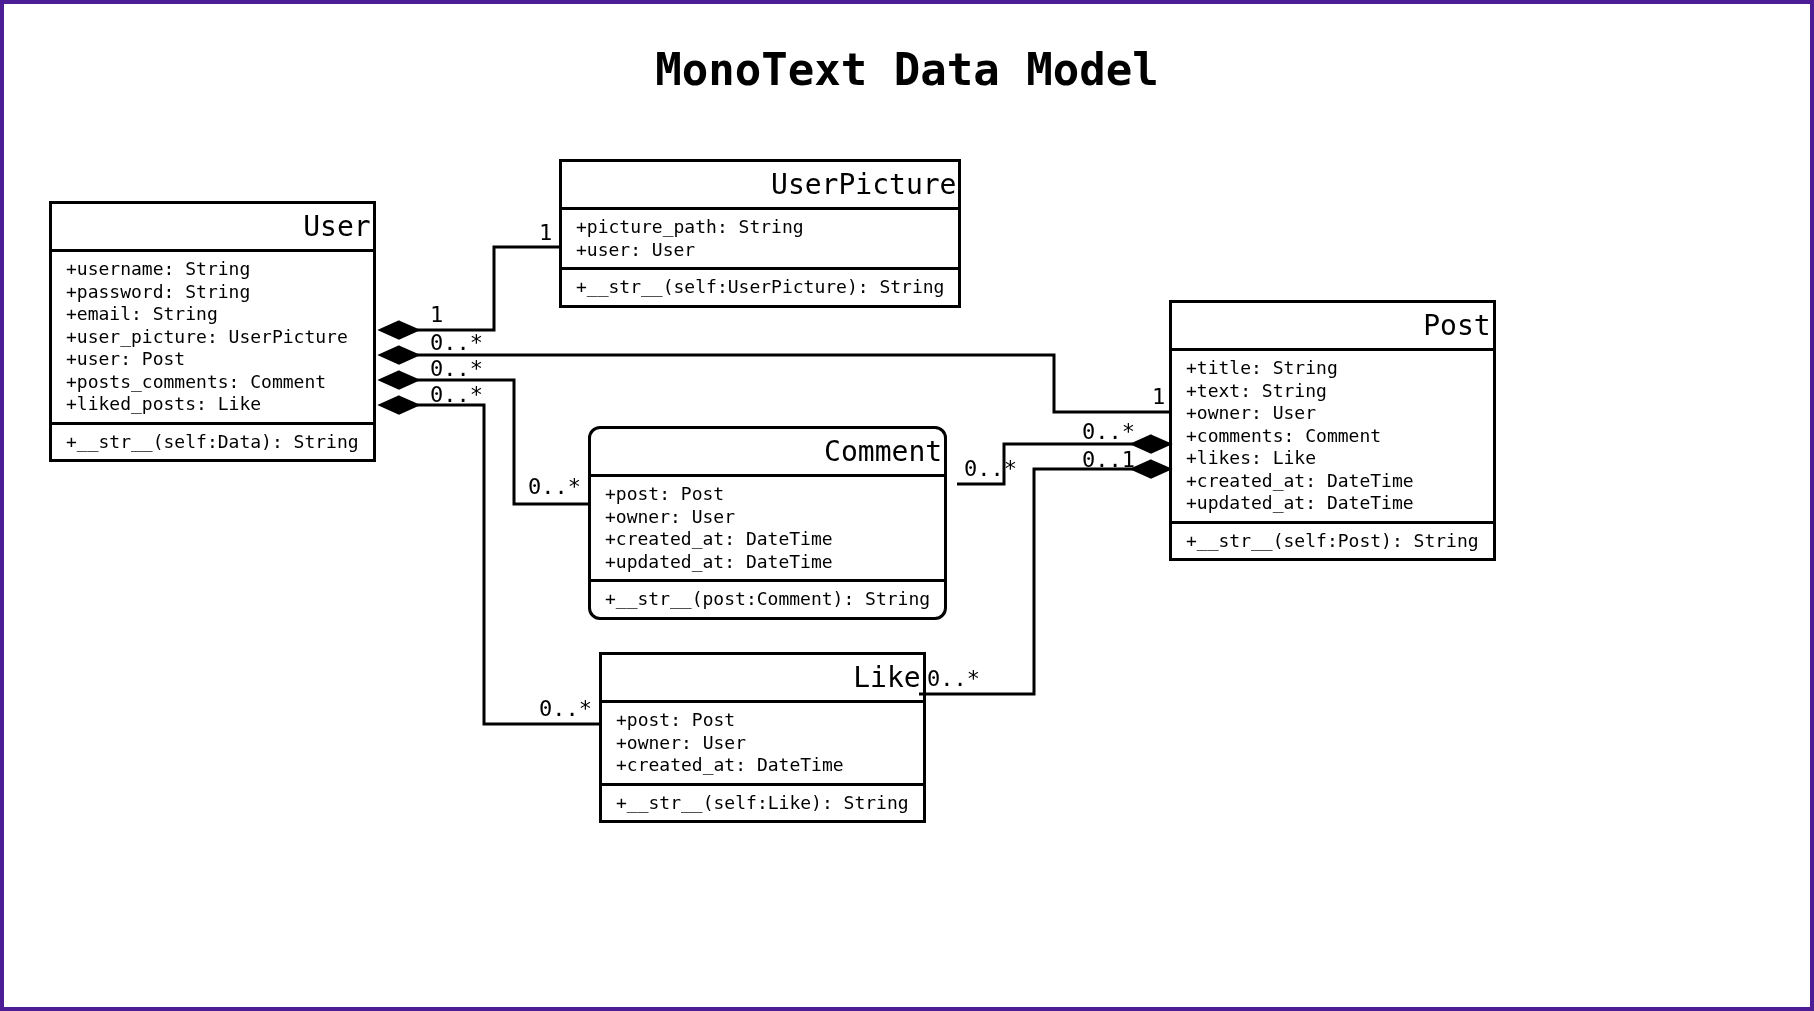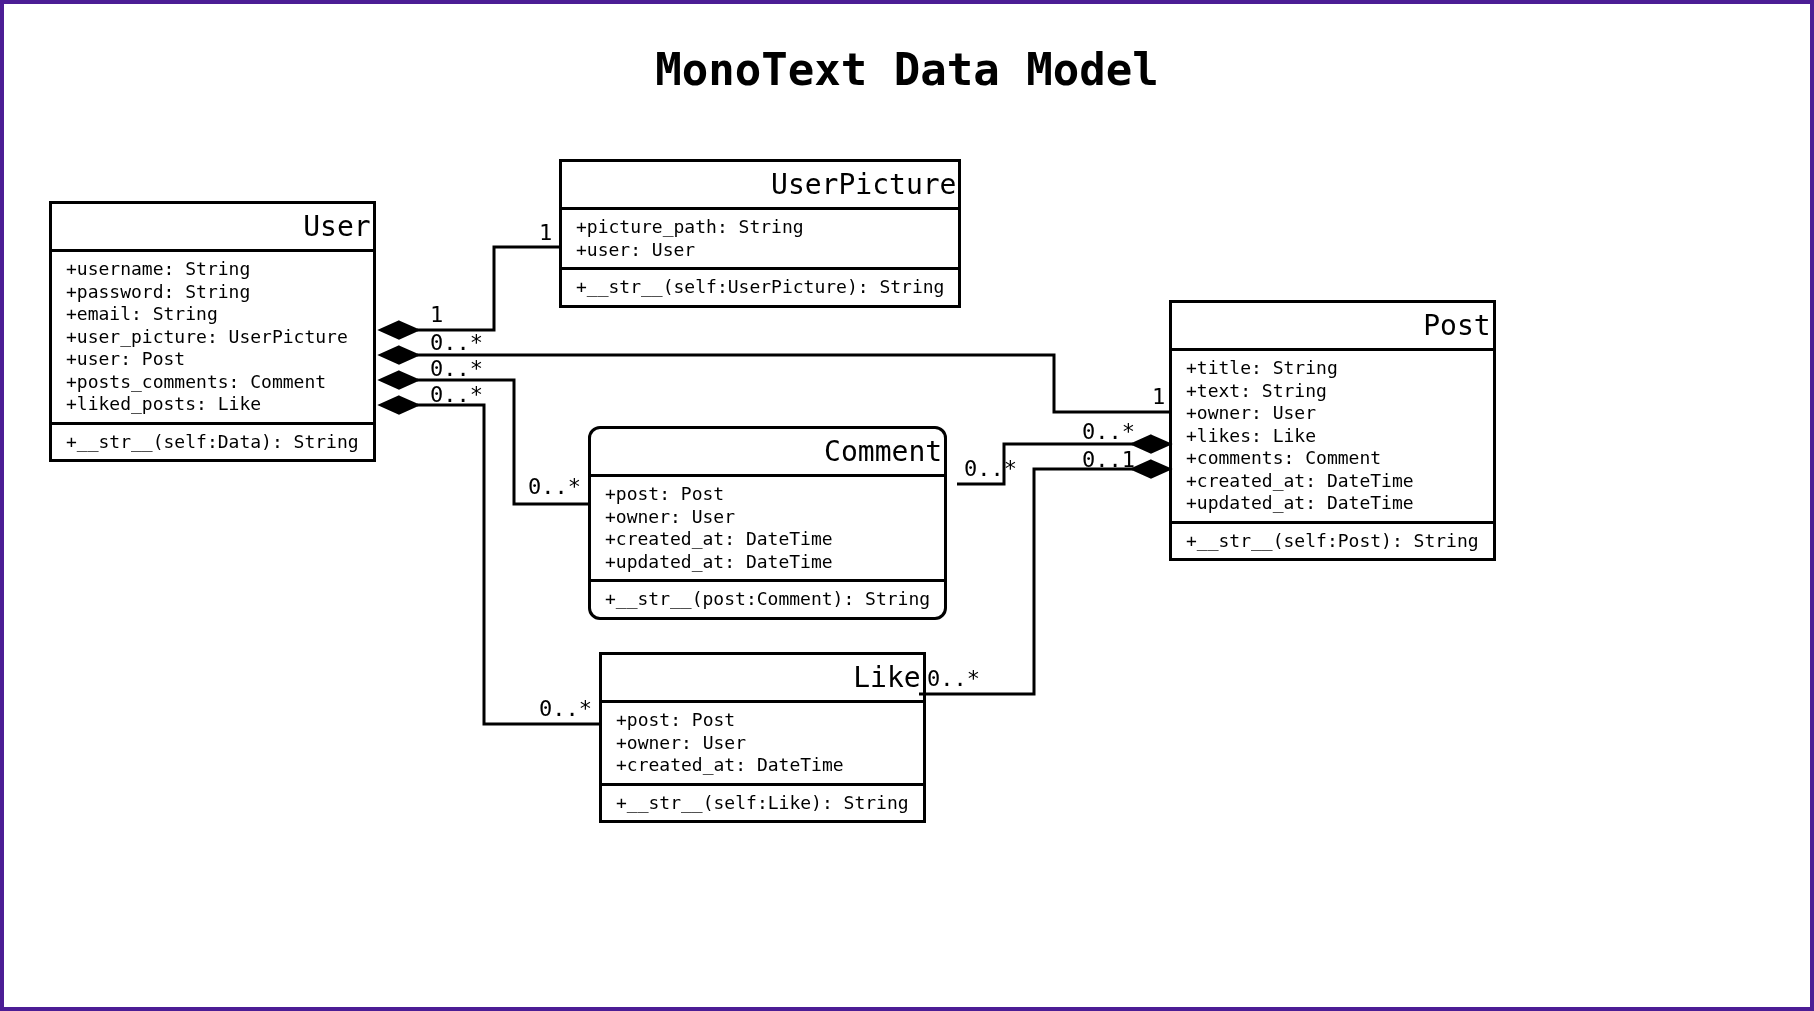--- a/index.html
+++ b/index.html
@@ -47,22 +47,22 @@
       <li>+__str__(self:UserPicture): String</li>
     </ul>
   </div>
 
   <div class="cls" id="cls-post" style="left:1165px;top:296px;">
     <div class="name">Post</div>
     <ul class="attrs">
       <li>+title: String</li>
       <li>+text: String</li>
       <li>+owner: User</li>
+      <li>+comments: Comment</li>
       <li>+likes: Like</li>
-      <li>+comments: Comment</li>
       <li>+created_at: DateTime</li>
       <li>+updated_at: DateTime</li>
     </ul>
     <ul class="ops">
       <li>+__str__(self:Post): String</li>
     </ul>
   </div>
 
   <div class="cls" id="cls-comment" style="left:584px;top:422px;border-radius:12px;">
     <div class="name">Comment</div>

